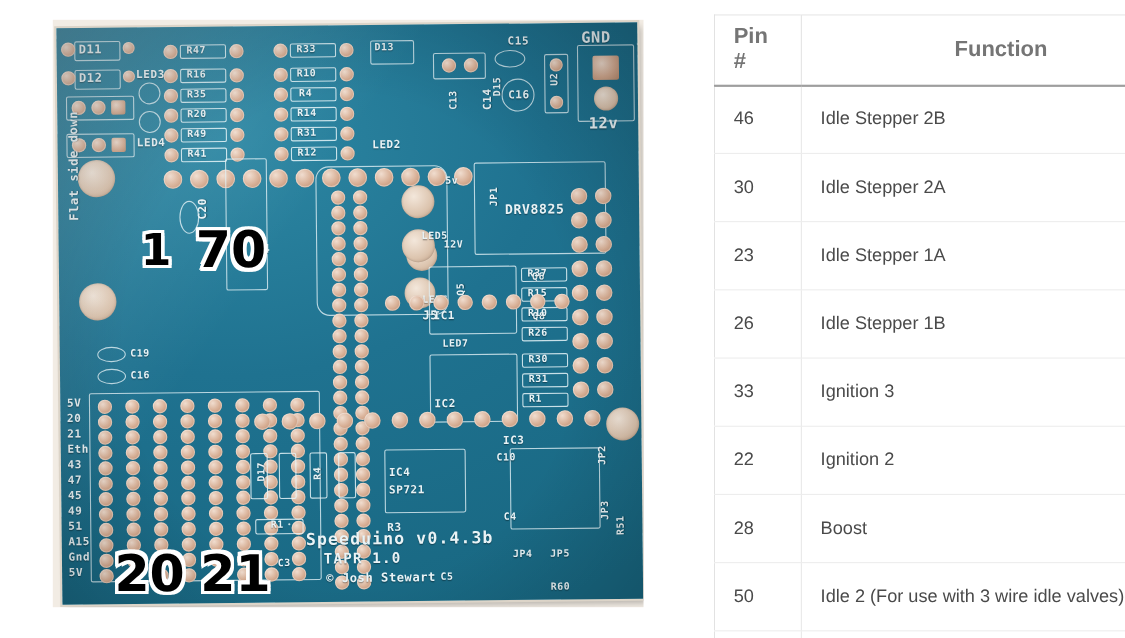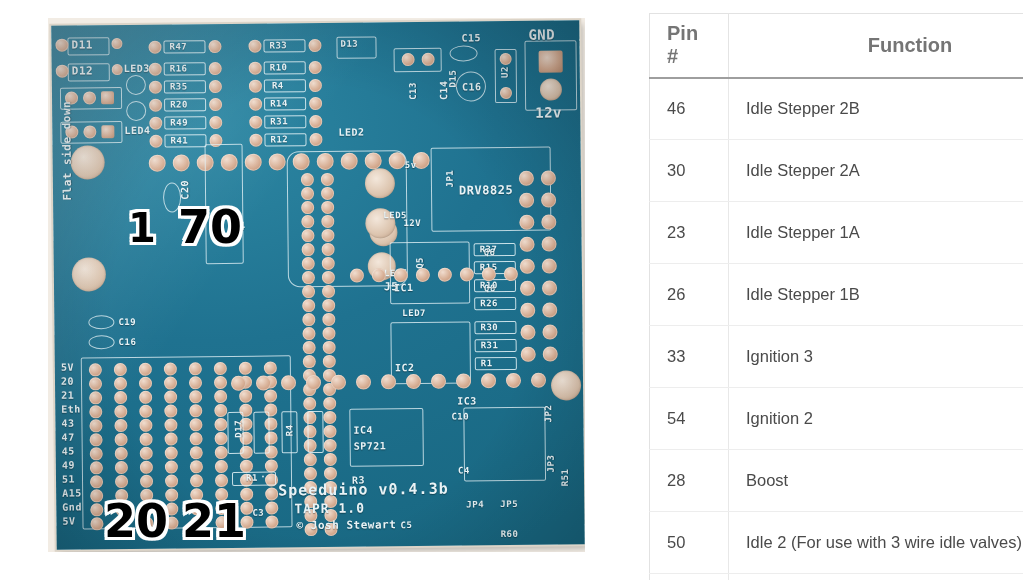--- a/index.html
+++ b/index.html
@@ -605,21 +605,21 @@
           </tr>
           <tr>
             <td class="td-pin">26</td>
             <td class="td-fn">Idle Stepper 1B</td>
           </tr>
           <tr>
             <td class="td-pin">33</td>
             <td class="td-fn">Ignition 3</td>
           </tr>
           <tr>
-            <td class="td-pin">54</td>
+            <td class="td-pin">22</td>
             <td class="td-fn">Ignition 2</td>
           </tr>
           <tr>
             <td class="td-pin">28</td>
             <td class="td-fn">Boost</td>
           </tr>
           <tr>
             <td class="td-pin">50</td>
             <td class="td-fn">Idle 2 (For use with 3 wire idle valves)</td>
           </tr>

